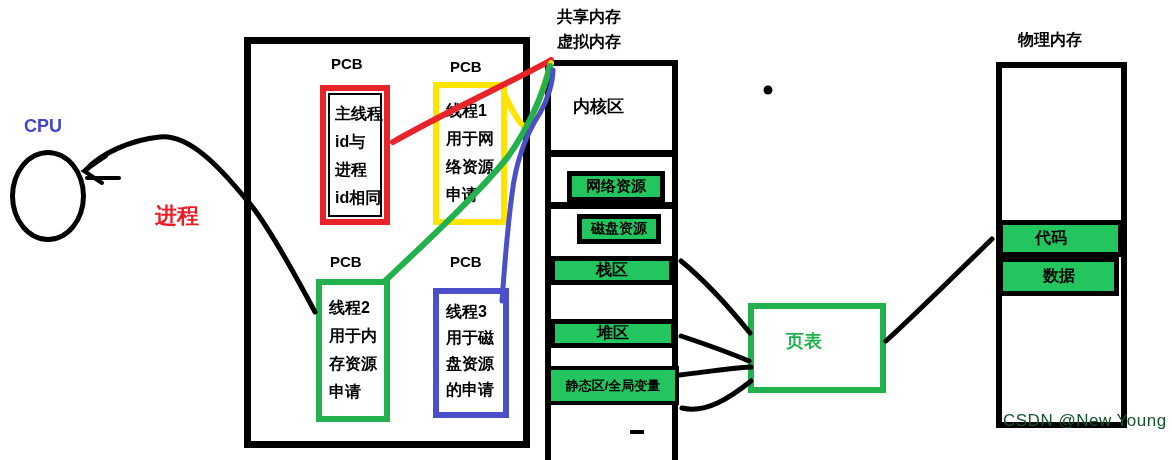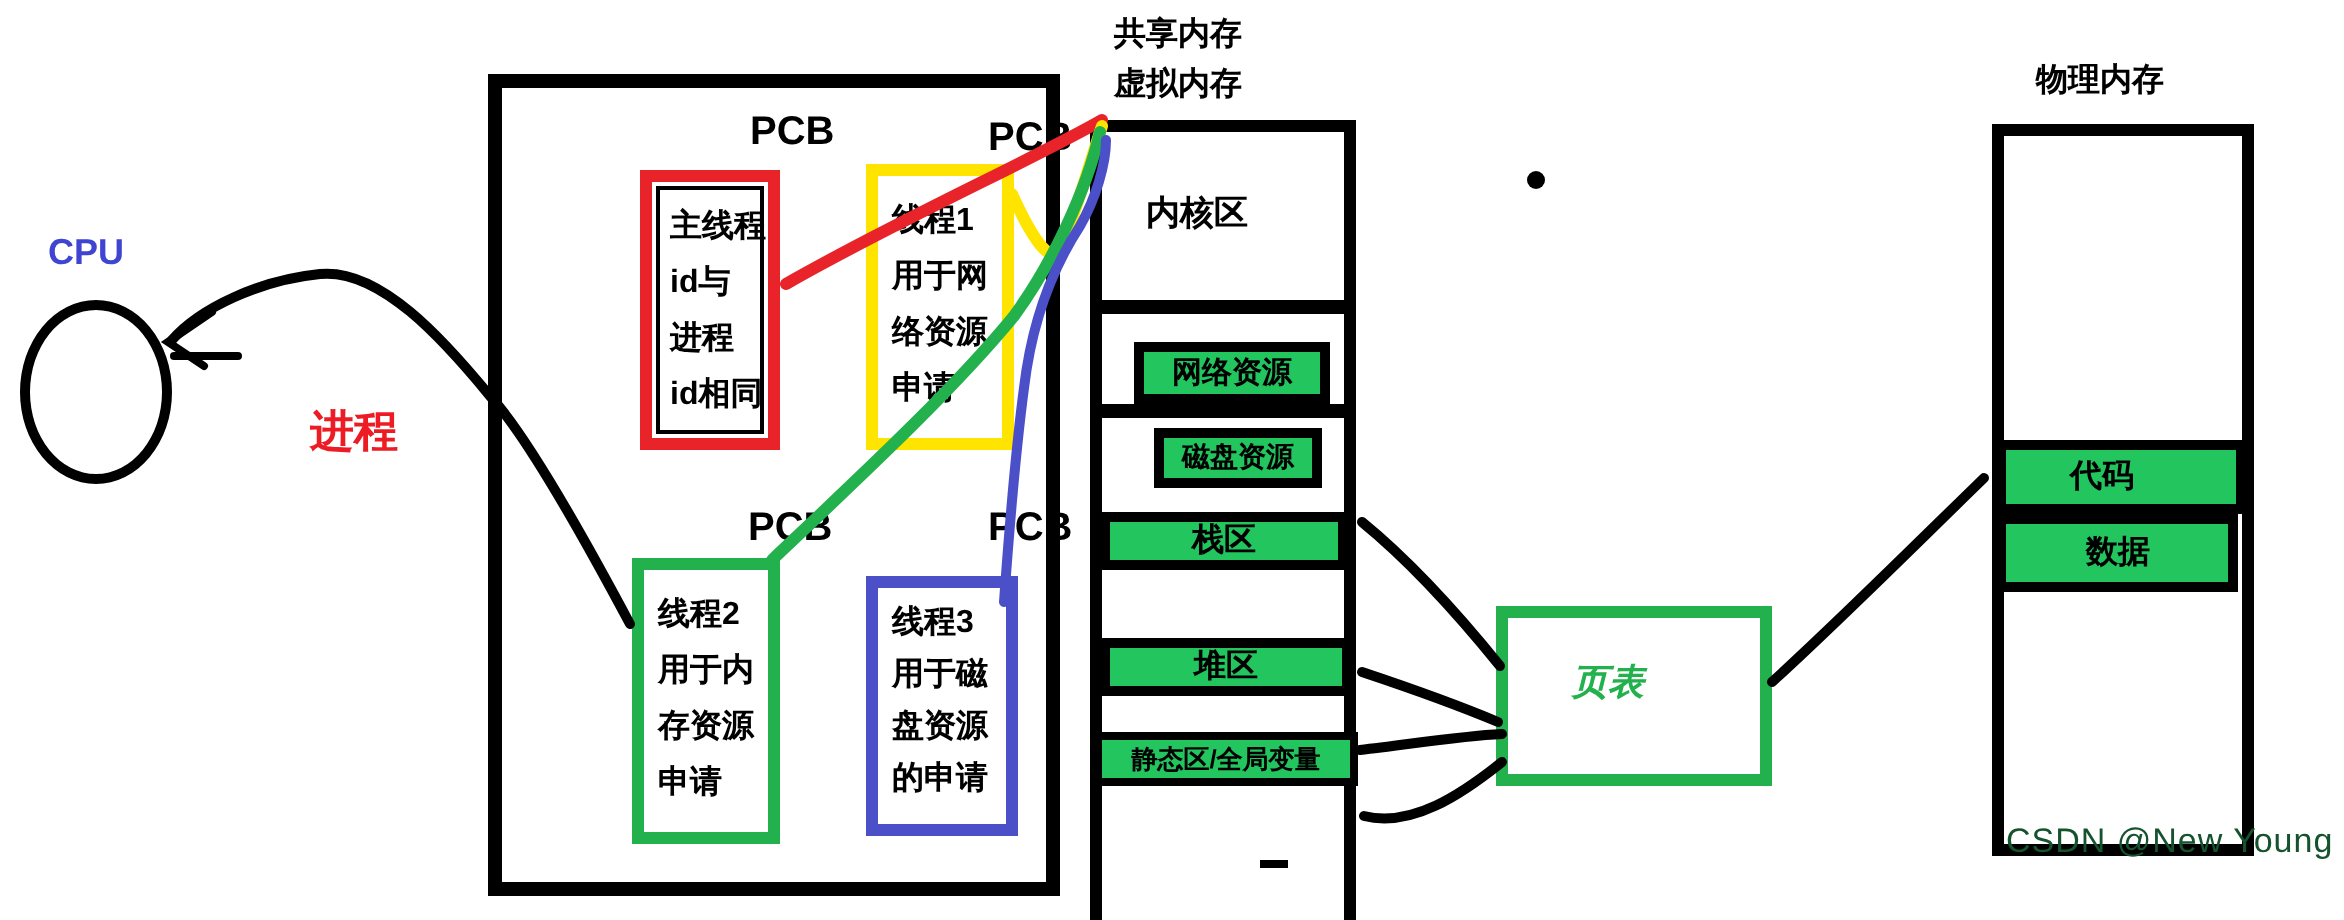--- a/index.html
+++ b/index.html
@@ -10,21 +10,21 @@
   .abs{position:absolute;box-sizing:border-box;}
   .lbl{font-weight:bold;color:#000;white-space:nowrap;}
 
   
   #cpu-label{left:24px;top:116px;font-size:18px;color:#3f44d1;font-weight:bold;}
   #cpu-circle{left:10px;top:150px;width:76px;height:92px;border:5px solid #000;border-radius:50%;}
   #process-label{left:155px;top:201px;font-size:22px;color:#ed1c24;font-weight:bold;}
 
   
   #process-box{left:244px;top:37px;width:286px;height:411px;border:7px solid #000;}
-  .pcb-title{font-size:20px;margin-left:44px;}
+  .pcb-title{font-size:15px;}
   #pcb1-title{left:331px;top:55px;}
   #pcb2-title{left:450px;top:58px;}
   #pcb3-title{left:330px;top:253px;}
   #pcb4-title{left:450px;top:253px;}
 
   .pcb-box{border-style:solid;border-width:6px;}
   .pcb-lines{font-weight:bold;font-size:16px;color:#000;}
   .pcb-lines div{white-space:nowrap;}
 
   #red-box{left:320px;top:85px;width:70px;height:140px;border-color:#e8232a;}
@@ -39,26 +39,26 @@
   #vm-column{left:545px;top:60px;width:133px;height:400px;border:6px solid #000;border-bottom:none;background:#fff;}
   #kernel-label{left:573px;top:95px;font-size:17px;}
   .vm-divider{background:#000;}
   #vm-divider-1{left:545px;top:150px;width:133px;height:7px;}
   #vm-divider-2{left:545px;top:202px;width:133px;height:7px;}
   .vm-row{border:5px solid #000;background:#22c55e;display:flex;align-items:center;justify-content:center;font-weight:bold;}
   #net-box{left:567px;top:171px;width:98px;height:31px;font-size:15px;}
   #disk-box{left:577px;top:214px;width:84px;height:30px;font-size:14px;}
   #stack-box{left:550px;top:256px;width:124px;height:29px;font-size:16px;}
   #heap-box{left:550px;top:319px;width:126px;height:29px;font-size:16px;}
-  #static-box{left:547px;top:366px;width:132px;height:27px;font-size:13px;border-width:4px;}
+  #static-box{left:547px;top:366px;width:132px;height:39px;font-size:13px;border-width:4px;}
   #const-box{left:547px;top:398px;width:124px;height:24px;font-size:15px;border-width:4px;justify-content:flex-start;padding-left:8px;}
   #bottom-dash{left:630px;top:430px;width:14px;height:4px;background:#000;}
 
   
-  #page-table-box{left:748px;top:303px;width:138px;height:90px;border:6px solid #22b14c;display:flex;align-items:center;justify-content:center;padding-right:26px;padding-bottom:14px;font-style:italic;}
+  #page-table-box{left:748px;top:303px;width:138px;height:90px;border:6px solid #22b14c;display:flex;align-items:center;justify-content:center;padding-right:26px;padding-bottom:14px;}
   #page-table-label{color:#22b14c;font-size:18px;font-weight:bold;}
 
   
   #pm-title{left:1018px;top:30px;font-size:16px;}
   #pm-box{left:996px;top:62px;width:131px;height:366px;border:6px solid #000;background:#fff;}
   #code-row{left:998px;top:220px;width:125px;height:37px;font-size:16px;justify-content:flex-start;padding-left:32px;}
   #data-row{left:998px;top:257px;width:121px;height:39px;font-size:16px;justify-content:flex-start;padding-left:40px;}
 
   
   #watermark{left:1003px;top:411px;font-size:17px;color:#14532d;letter-spacing:0.5px;white-space:nowrap;}

